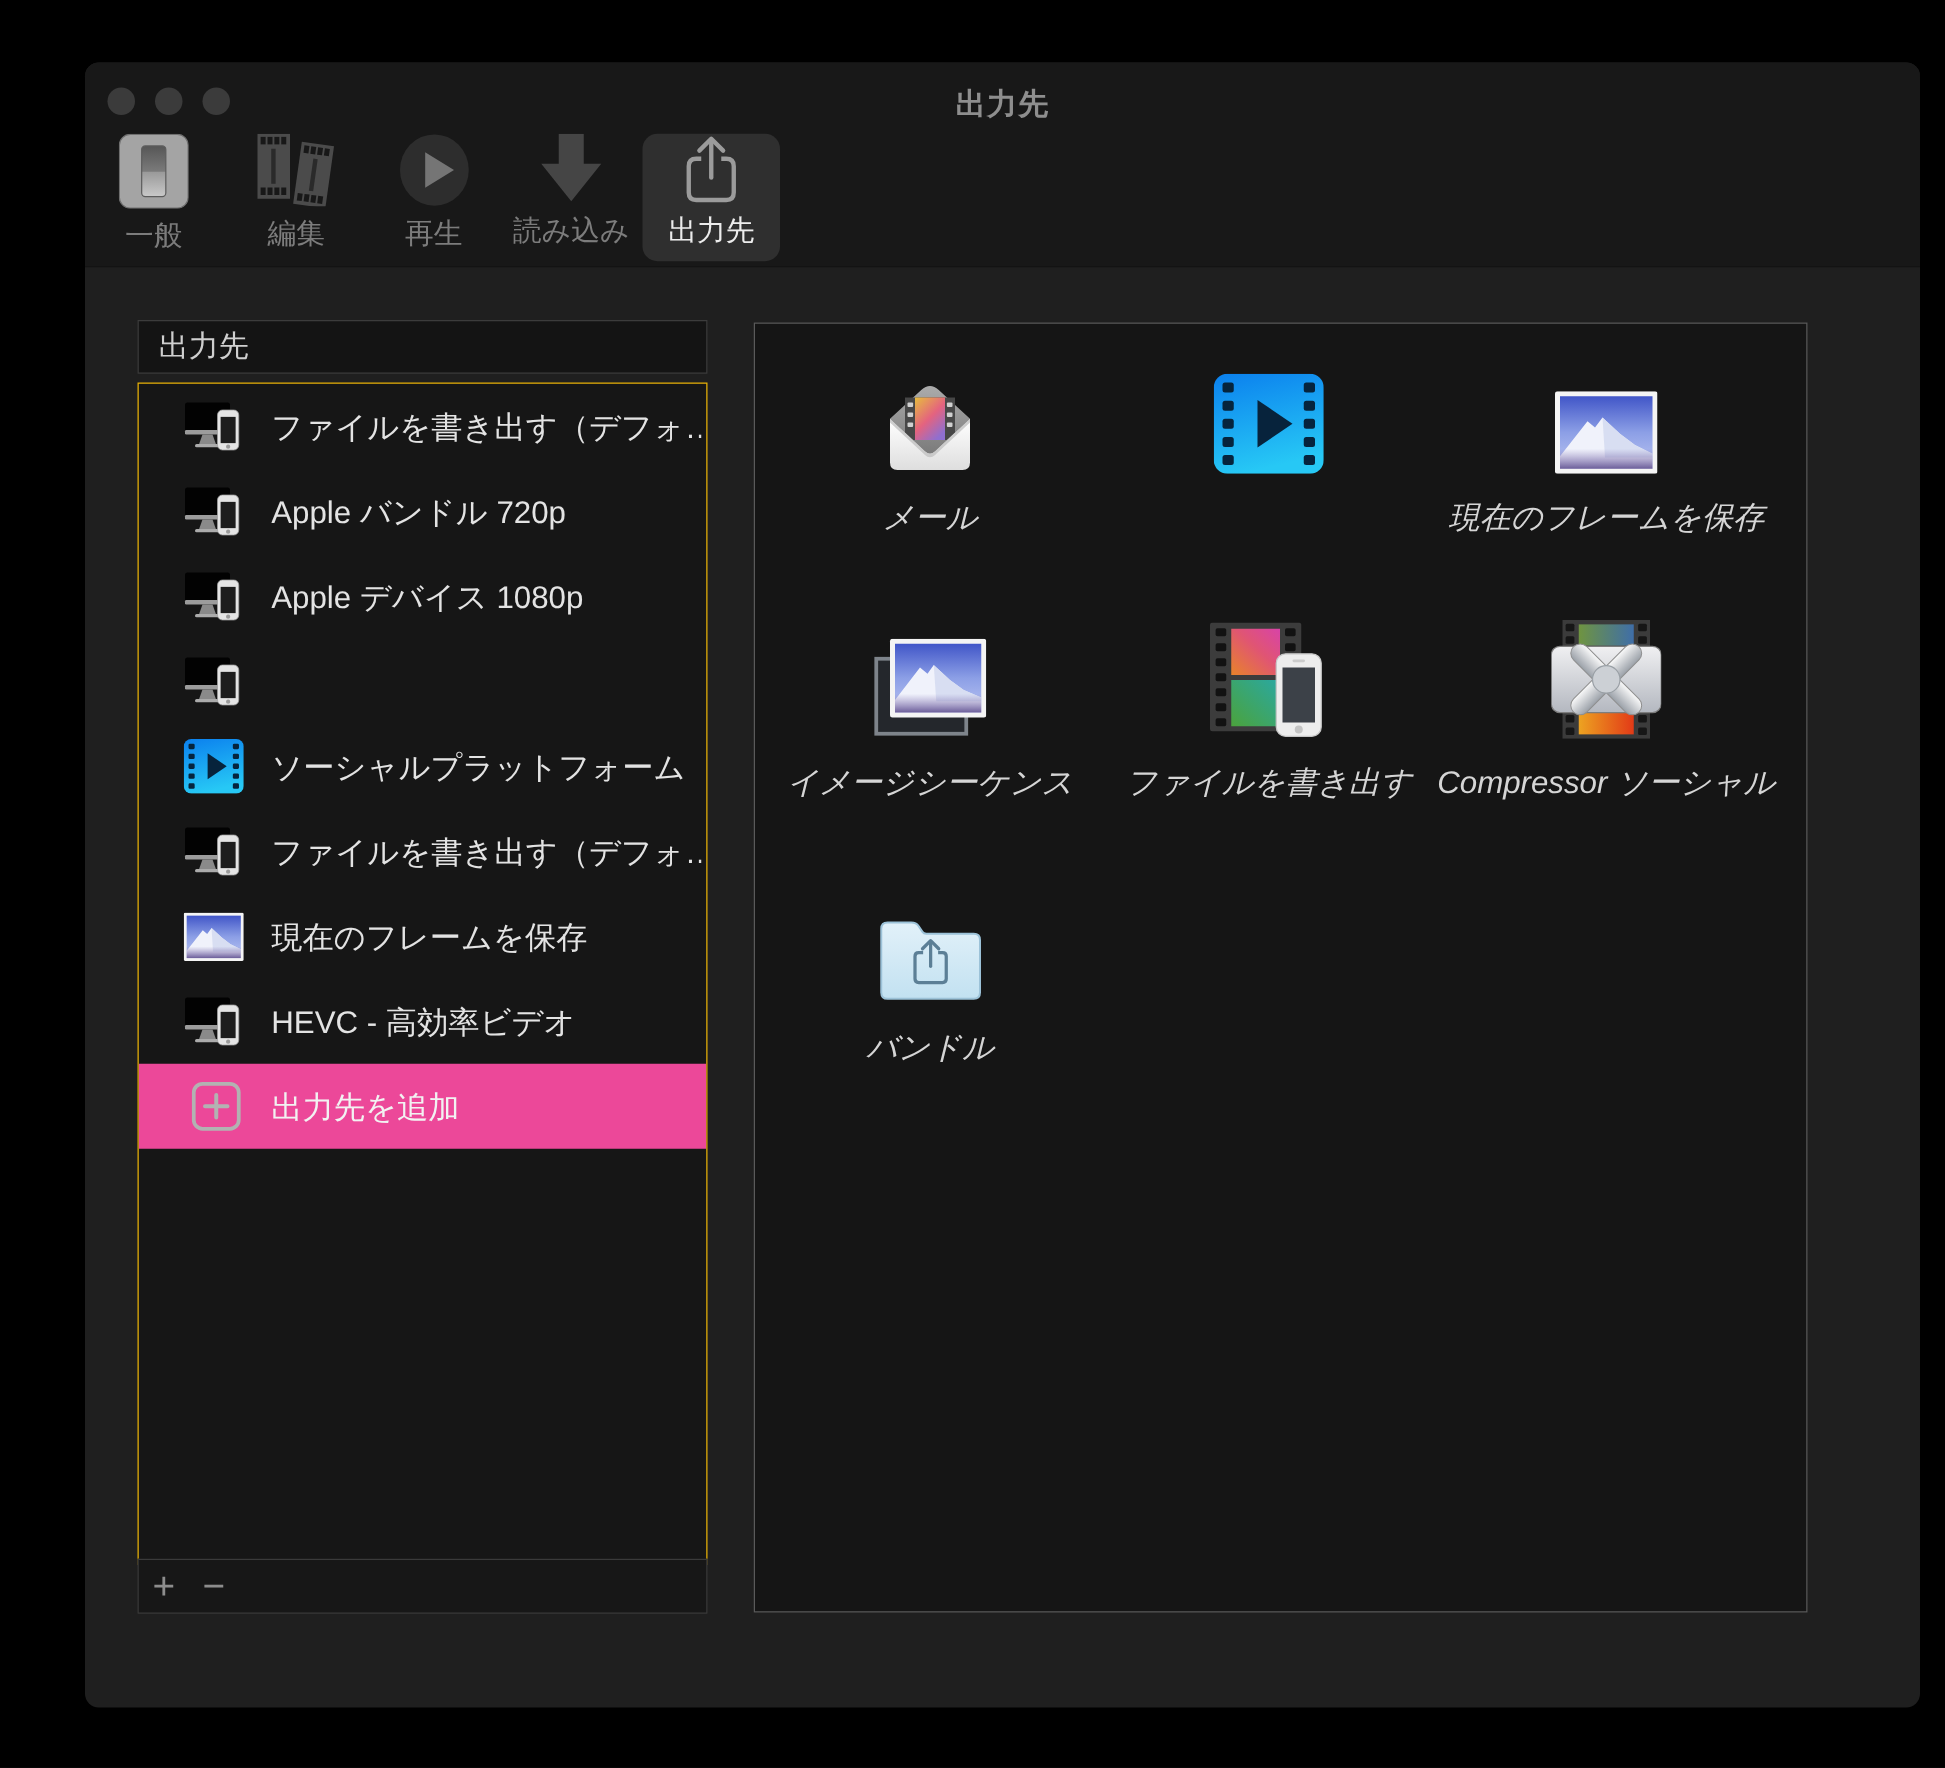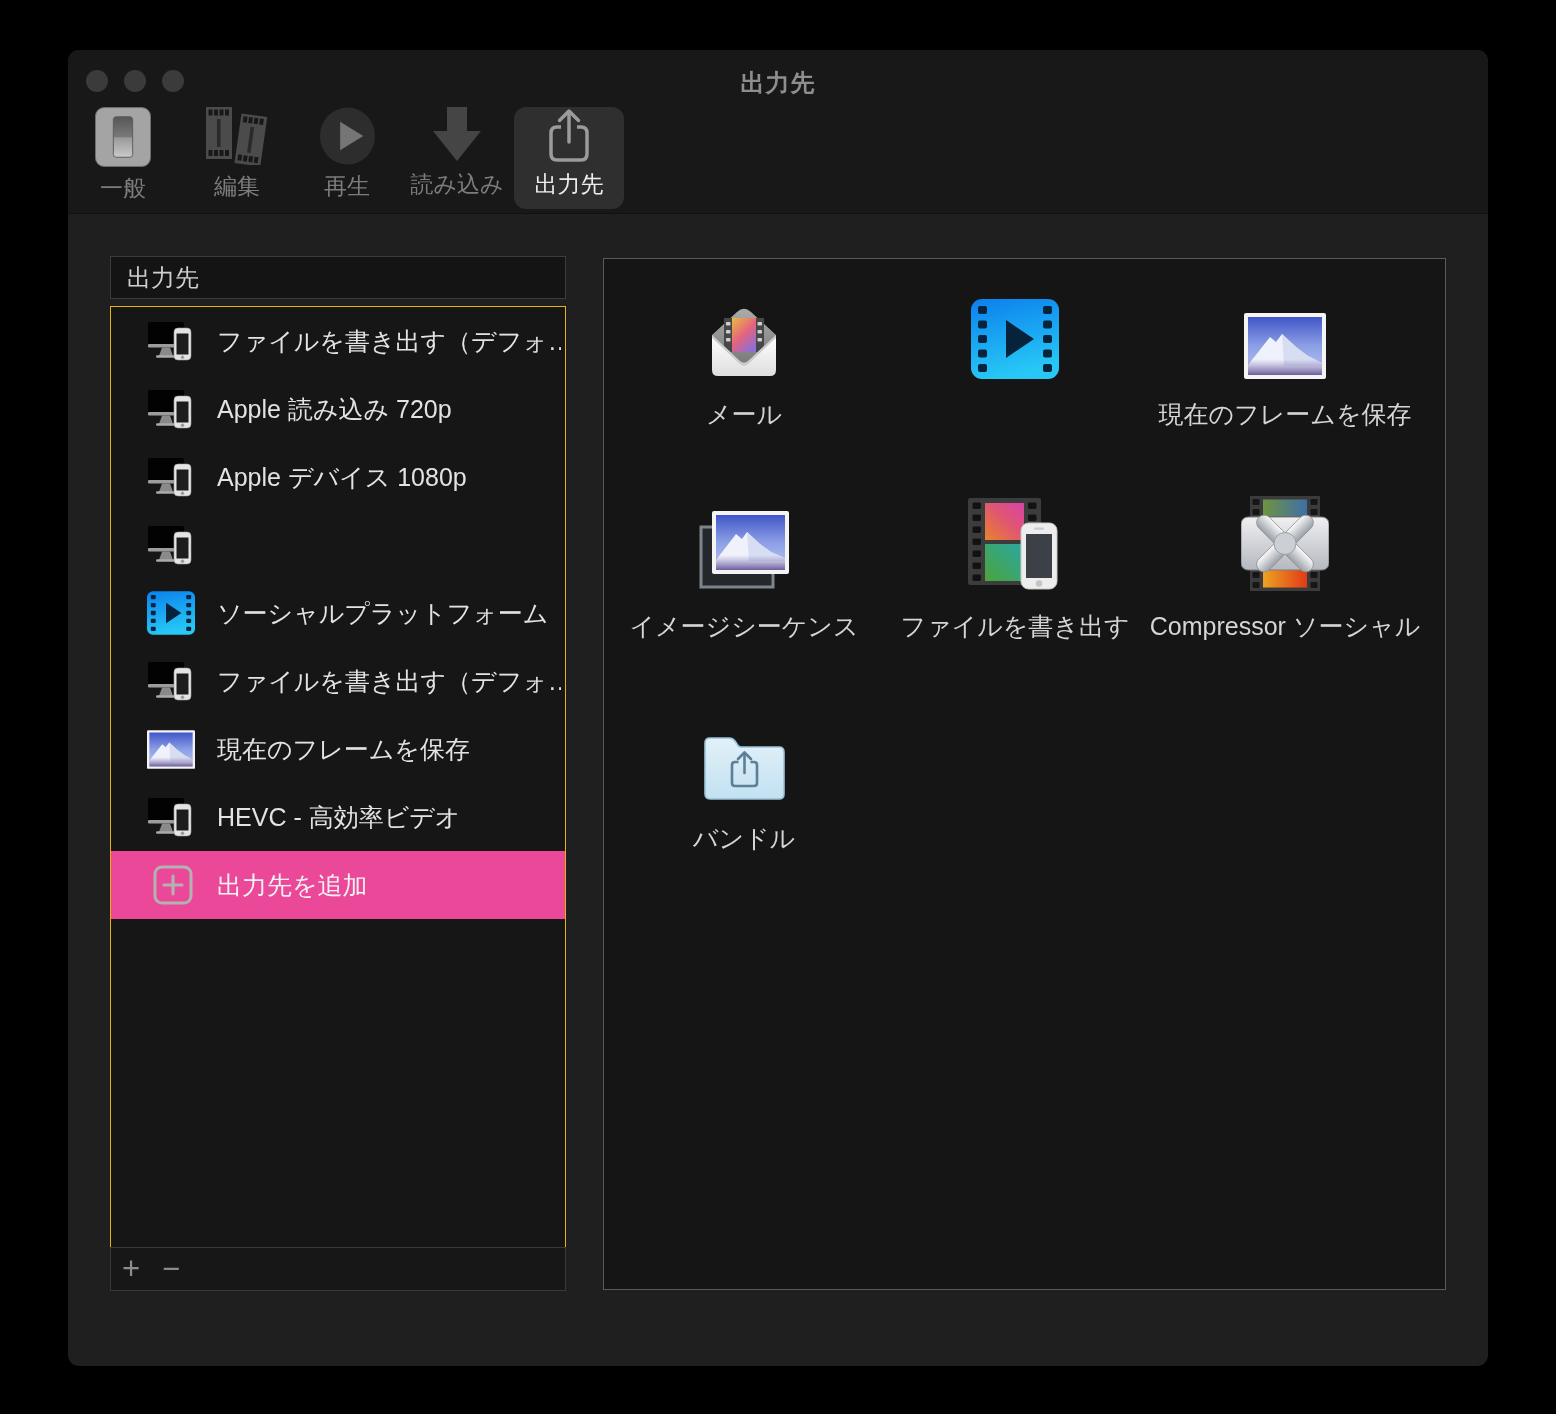--- a/index.html
+++ b/index.html
@@ -1,20 +1,20 @@
 <!DOCTYPE html>
 <html><head>
 <meta charset="utf-8">
 <style>
   html,body{margin:0;padding:0;background:#000;}
   body{width:1556px;height:1414px;position:relative;overflow:hidden;
        font-family:"Liberation Sans","DejaVu Sans",sans-serif;}
 
   .window{position:absolute;left:68px;top:50px;width:1420px;height:1316px;
-          background:#1f1f1f;border-radius:11px;box-shadow:0 24px 60px rgba(0,0,0,.65);}
+          background:#1f1f1f;border-radius:11px;box-shadow:0 24px 60px rgba(0,0,0,.65);padding-left:48px;}
 
   
   .chrome{position:absolute;left:0;top:0;right:0;height:163px;background:#181818;
           border-radius:11px 11px 0 0;border-bottom:1px solid #101010;}
   .traffic{position:absolute;top:20px;left:18px;display:flex;gap:16px;}
   .traffic span{width:22px;height:22px;border-radius:50%;background:#3b3b3b;display:block;}
   .win-title{position:absolute;top:17px;left:0;width:100%;text-align:center;
              color:#8e8e8e;font-size:24px;font-weight:700;letter-spacing:1px;}
   .tb-item{position:absolute;top:57px;width:110px;height:102px;display:flex;
            flex-direction:column;align-items:center;border-radius:12px;cursor:default;}
@@ -42,21 +42,21 @@
   .sb-row.selected .row-label{color:#f2f2f2;}
   .sb-footer{position:absolute;left:42px;top:1197px;width:456px;height:44px;
              background:#171717;border:1px solid #3a3a3a;box-sizing:border-box;
              display:flex;align-items:center;}
   .sb-btn{width:40px;text-align:center;color:#8d8d8d;font-size:31px;line-height:38px;cursor:default;}
 
   
   .panel{position:absolute;left:535px;top:208px;width:843px;height:1032px;
          background:#151515;border:1px solid #5a5a5a;box-sizing:border-box;}
   .grid{position:absolute;left:4px;top:25px;right:0;display:grid;
-        grid-template-columns:272px 270px 270px;grid-auto-rows:212px;}
+        grid-template-columns:272px 270px 270px;grid-auto-rows:212px;font-style:italic;}
   .cell{display:flex;flex-direction:column;align-items:center;}
   .cell-icon{height:95px;display:flex;align-items:flex-end;justify-content:center;}
   .cell-label{margin-top:20px;text-align:center;font-size:25px;line-height:31px;
               color:#d5d5d5;white-space:nowrap;}
   .i-mail{width:80px;height:80px;}      .i-social{width:88px;height:80px;}
   .i-photo{width:82px;height:66px;}     .i-seq{width:90px;height:80px;}
   .i-filmphone{width:95px;height:93px;} .i-compressor{width:88px;height:95px;}
   .i-http{width:100px;height:56px;margin-bottom:14px;} .i-folder{width:85px;height:72px;}
   .row-icon svg,.cell-icon svg,.tb-icon svg{width:100%;height:100%;display:block;}
   .row-icon.social-sm svg{width:48px;height:44px;}
@@ -179,21 +179,21 @@
           <svg viewBox="0 0 48 48">
             <rect x="1" y="5" width="36" height="24" rx="2" fill="#020202"></rect>
             <rect x="1" y="27" width="36" height="3.5" rx="1" fill="#9c9c9c"></rect>
             <path d="M15 30.5 L23 30.5 L26 39 L12 39 Z" fill="#8a8a8a"></path>
             <rect x="9" y="38.2" width="20" height="2.6" rx="1.3" fill="#ababab"></rect>
             <rect x="27" y="11" width="17" height="32" rx="4" fill="#e4e4e4" stroke="#9f9f9f" stroke-width="0.6"></rect>
             <rect x="29.5" y="16.5" width="12" height="21" fill="#1d1d1d"></rect>
             <circle cx="35.5" cy="40.3" r="1.7" fill="#9a9a9a"></circle>
           </svg>
         </span>
-      <span class="row-label">Apple 読み込み 720p</span>
+      <span class="row-label">Apple バンドル 720p</span>
     </div>
     <div class="sb-row">
       <span class="row-icon">
           <svg viewBox="0 0 48 48">
             <rect x="1" y="5" width="36" height="24" rx="2" fill="#020202"></rect>
             <rect x="1" y="27" width="36" height="3.5" rx="1" fill="#9c9c9c"></rect>
             <path d="M15 30.5 L23 30.5 L26 39 L12 39 Z" fill="#8a8a8a"></path>
             <rect x="9" y="38.2" width="20" height="2.6" rx="1.3" fill="#ababab"></rect>
             <rect x="27" y="11" width="17" height="32" rx="4" fill="#e4e4e4" stroke="#9f9f9f" stroke-width="0.6"></rect>
             <rect x="29.5" y="16.5" width="12" height="21" fill="#1d1d1d"></rect>

